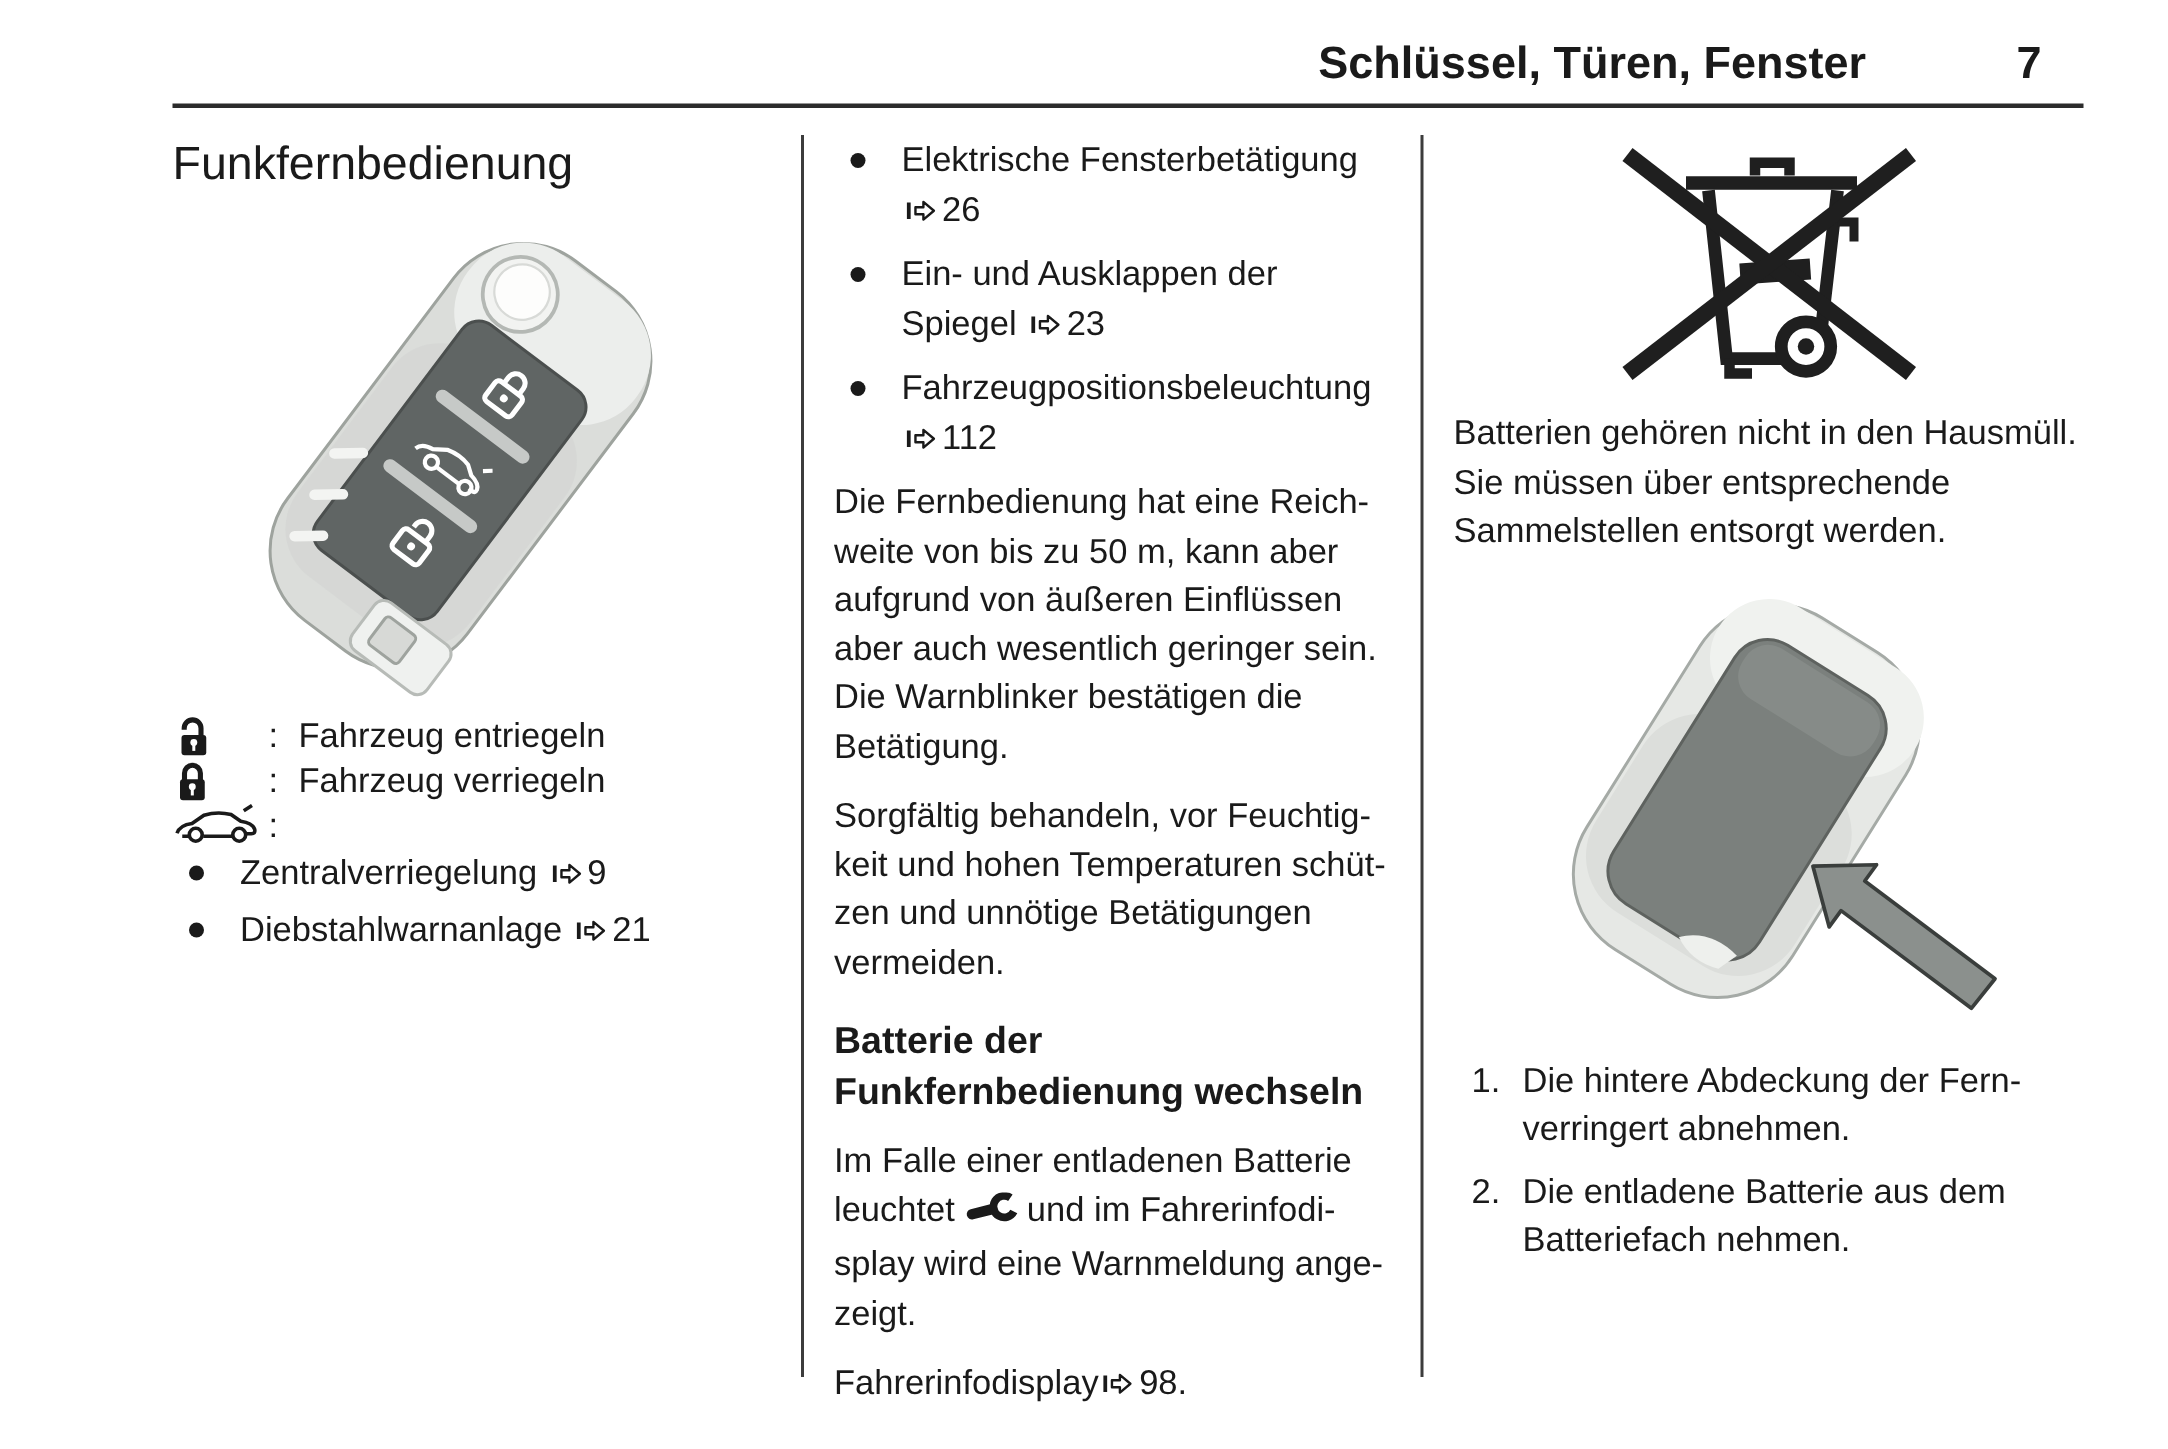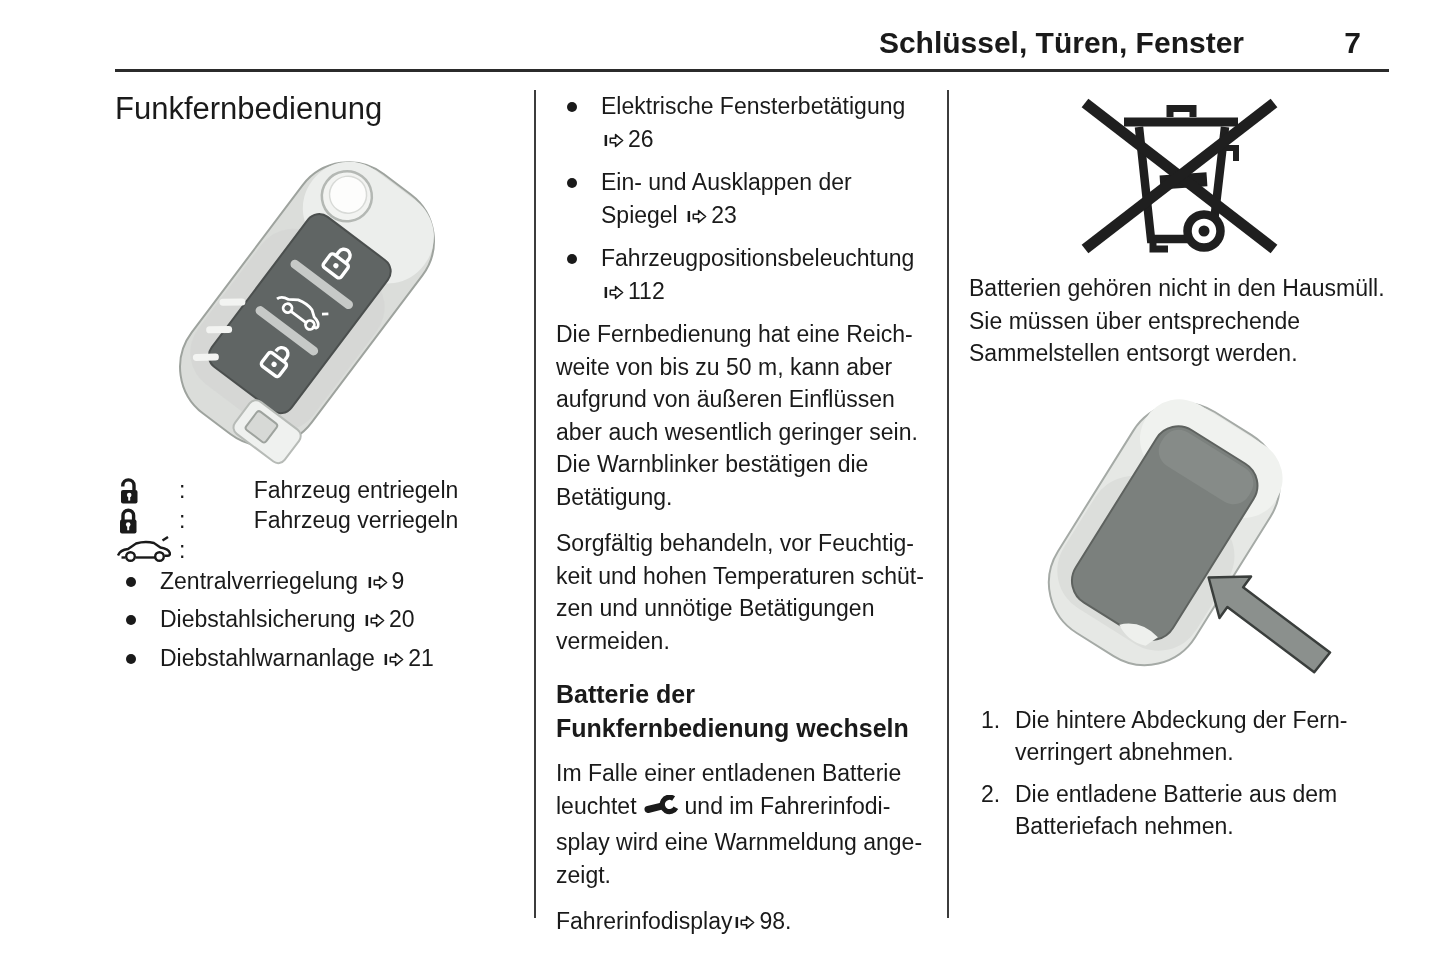--- a/index.html
+++ b/index.html
@@ -26,21 +26,21 @@
   h1{font-size:31px;line-height:38px;font-weight:400;margin:2px 0 10px 0;}
   h2{font-size:25px;line-height:34px;font-weight:700;margin:20px 0 12px 0;}
   figure{margin:0;}
   .fig-front{height:334px;}
   .fig-back{height:306px;margin:4px 0 14px 0;}
   .fig-bin{display:flex;justify-content:center;padding:2px 0 10px 0;}
   .legend{margin-top:4px;}
   .legend-row{display:flex;line-height:28.5px;}
   .licon{width:64px;display:flex;align-items:center;flex:none;}
   .lsep{width:20px;flex:none;}
-  .ltext{flex:1;text-align:center;}
+  .ltext{flex:1;}
   p{margin:0 0 14px 0;}
   .intro{margin:14px 0 6px 0;}
   
   ul.bullets{list-style:none;margin:0;padding:0;}
   ul.bullets li{position:relative;padding-left:45px;margin-bottom:6px;}
   .col-mid ul.bullets li{margin-bottom:11px;}
   ul.bullets li::before{
     content:"";position:absolute;left:11px;top:12px;width:10px;height:10px;
     border-radius:50%;background:#1a1a1a;
   }
@@ -158,27 +158,20 @@
 
       <ul class="bullets">
         <li>
           <span>Zentralverriegelung</span>
           <span class="xref"><svg width="20" height="17" viewBox="0 0 20 17">
                 <rect x="0.6" y="3" width="2.5" height="11" fill="#1a1a1a"></rect>
                 <path d="M6.3 6.2 h5.3 V2.6 L18.6 8.5 11.6 14.4 V10.8 H6.3 Z" fill="#ffffff" stroke="#1a1a1a" stroke-width="1.6" stroke-linejoin="round"></path>
               </svg><span>9</span></span>
         </li>
         <li>
-          <span>Diebstahlsicherung</span>
-          <span class="xref"><svg width="20" height="17" viewBox="0 0 20 17">
-                <rect x="0.6" y="3" width="2.5" height="11" fill="#1a1a1a"></rect>
-                <path d="M6.3 6.2 h5.3 V2.6 L18.6 8.5 11.6 14.4 V10.8 H6.3 Z" fill="#ffffff" stroke="#1a1a1a" stroke-width="1.6" stroke-linejoin="round"></path>
-              </svg><span>20</span></span>
-        </li>
-        <li>
           <span>Diebstahlwarnanlage</span>
           <span class="xref"><svg width="20" height="17" viewBox="0 0 20 17">
                 <rect x="0.6" y="3" width="2.5" height="11" fill="#1a1a1a"></rect>
                 <path d="M6.3 6.2 h5.3 V2.6 L18.6 8.5 11.6 14.4 V10.8 H6.3 Z" fill="#ffffff" stroke="#1a1a1a" stroke-width="1.6" stroke-linejoin="round"></path>
               </svg><span>21</span></span>
         </li>
       </ul>
     </section>
 
     <div class="vdivider"></div>

